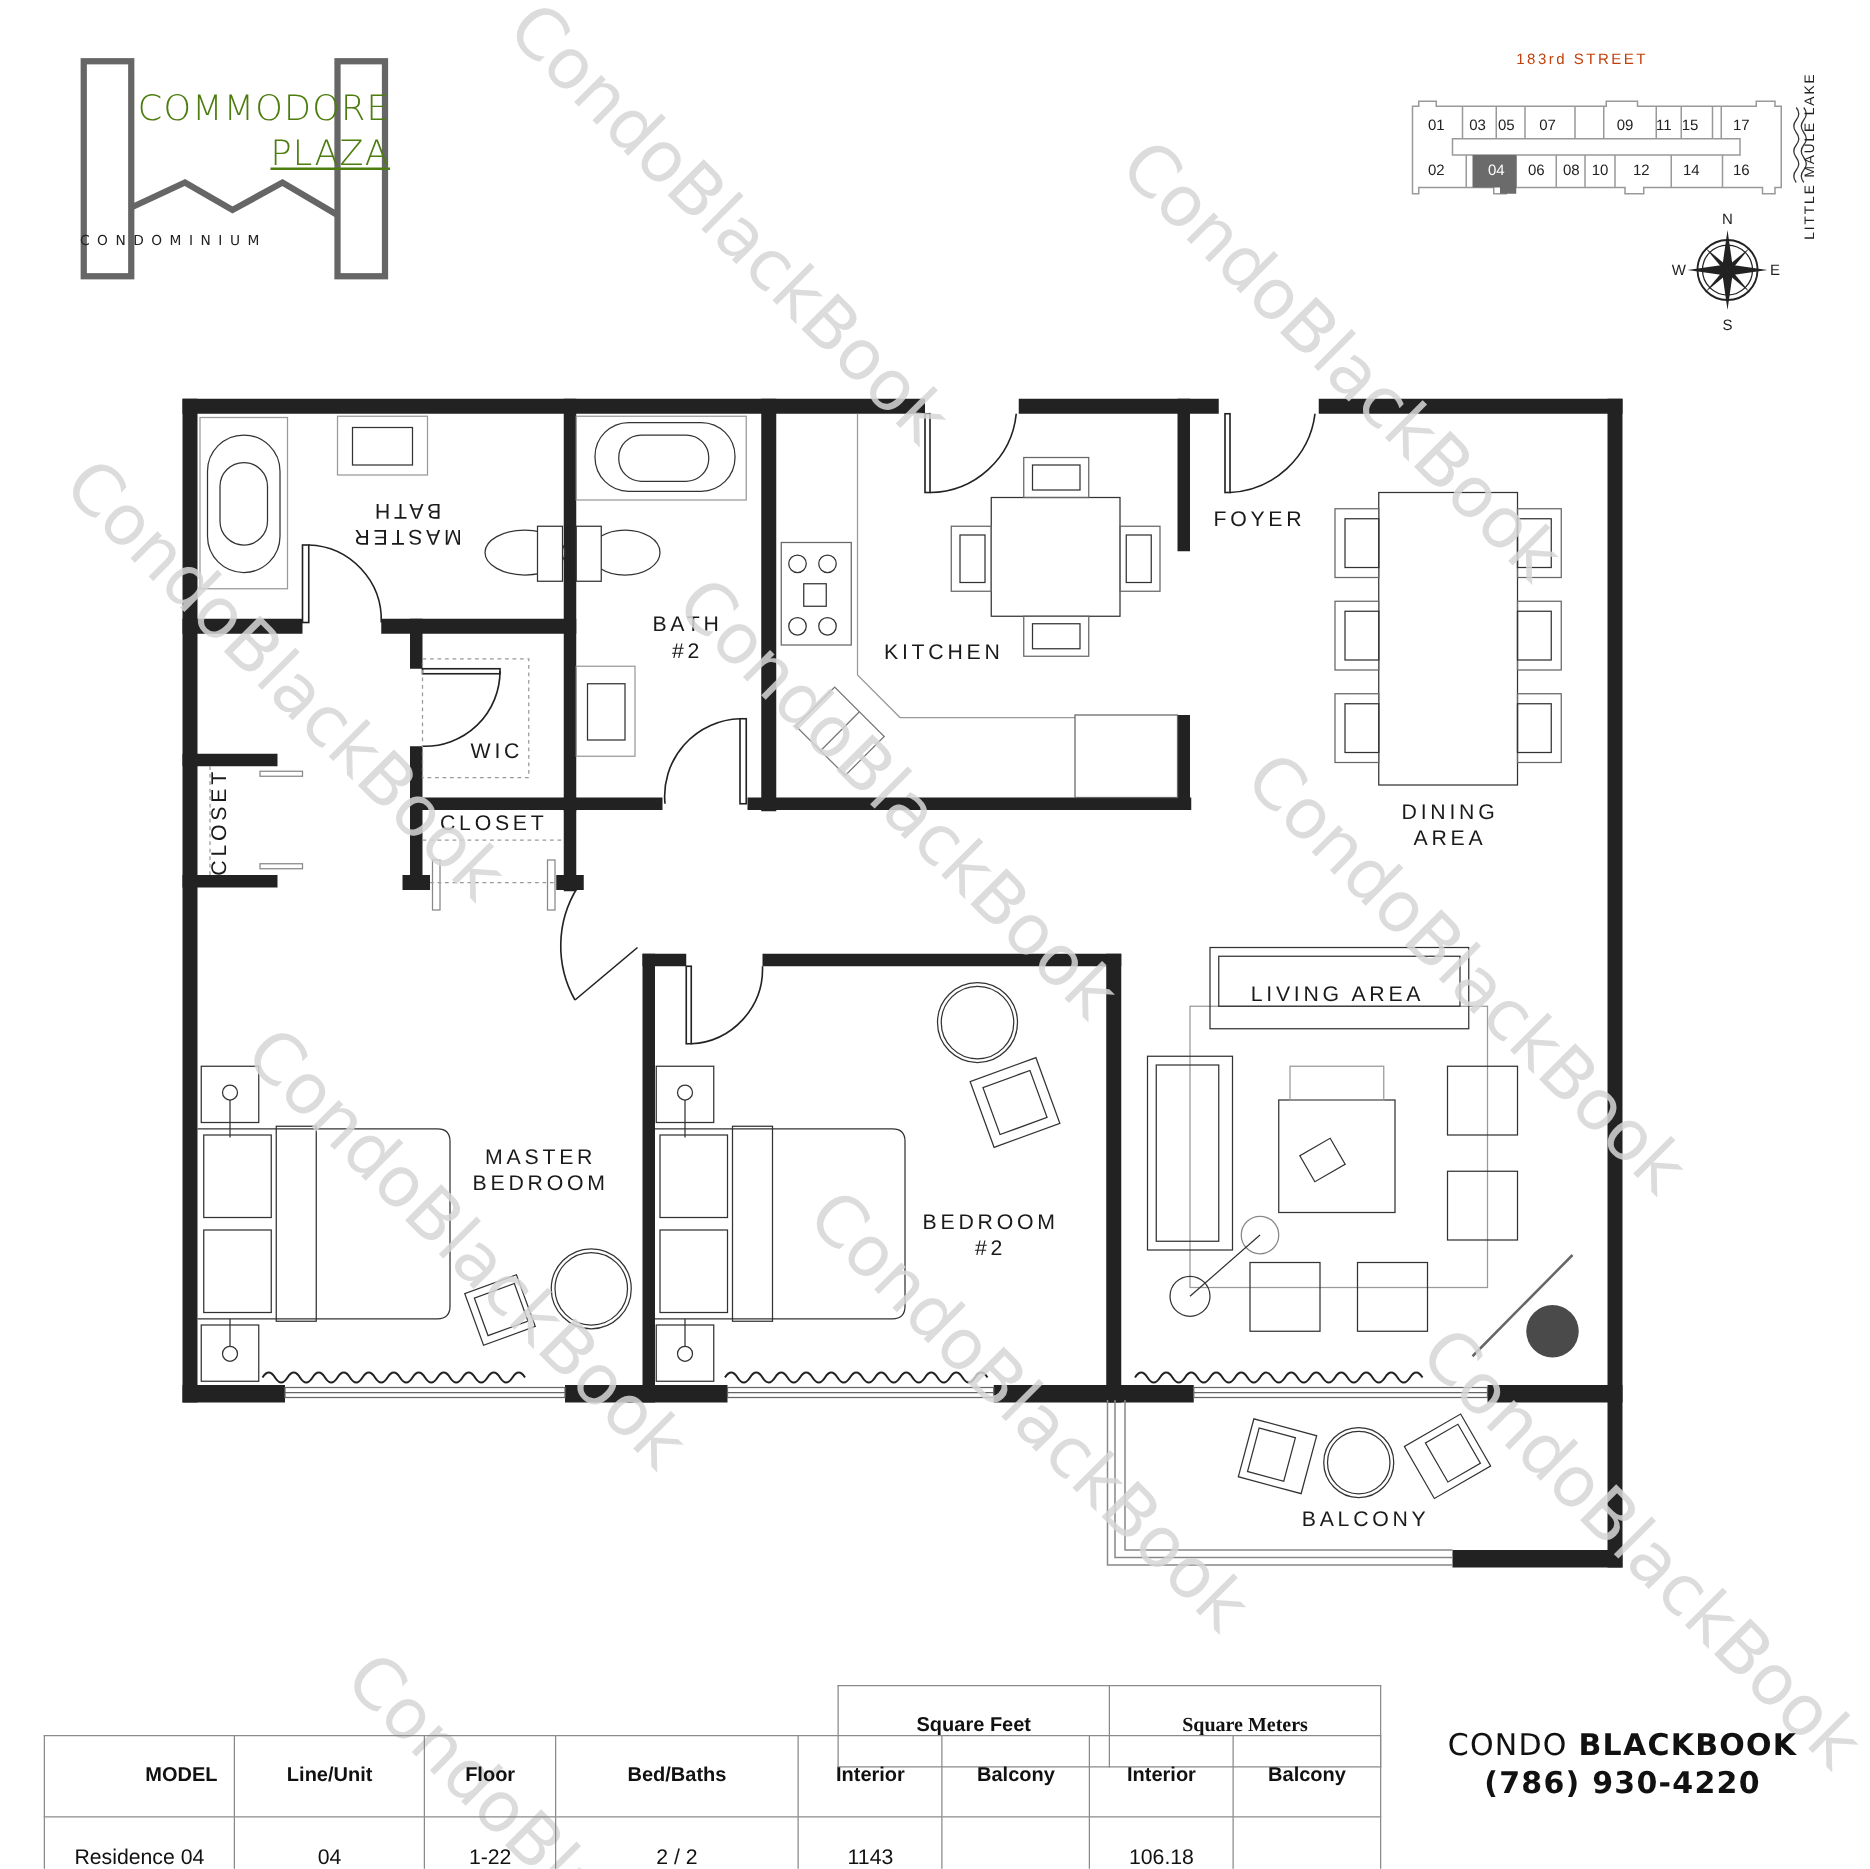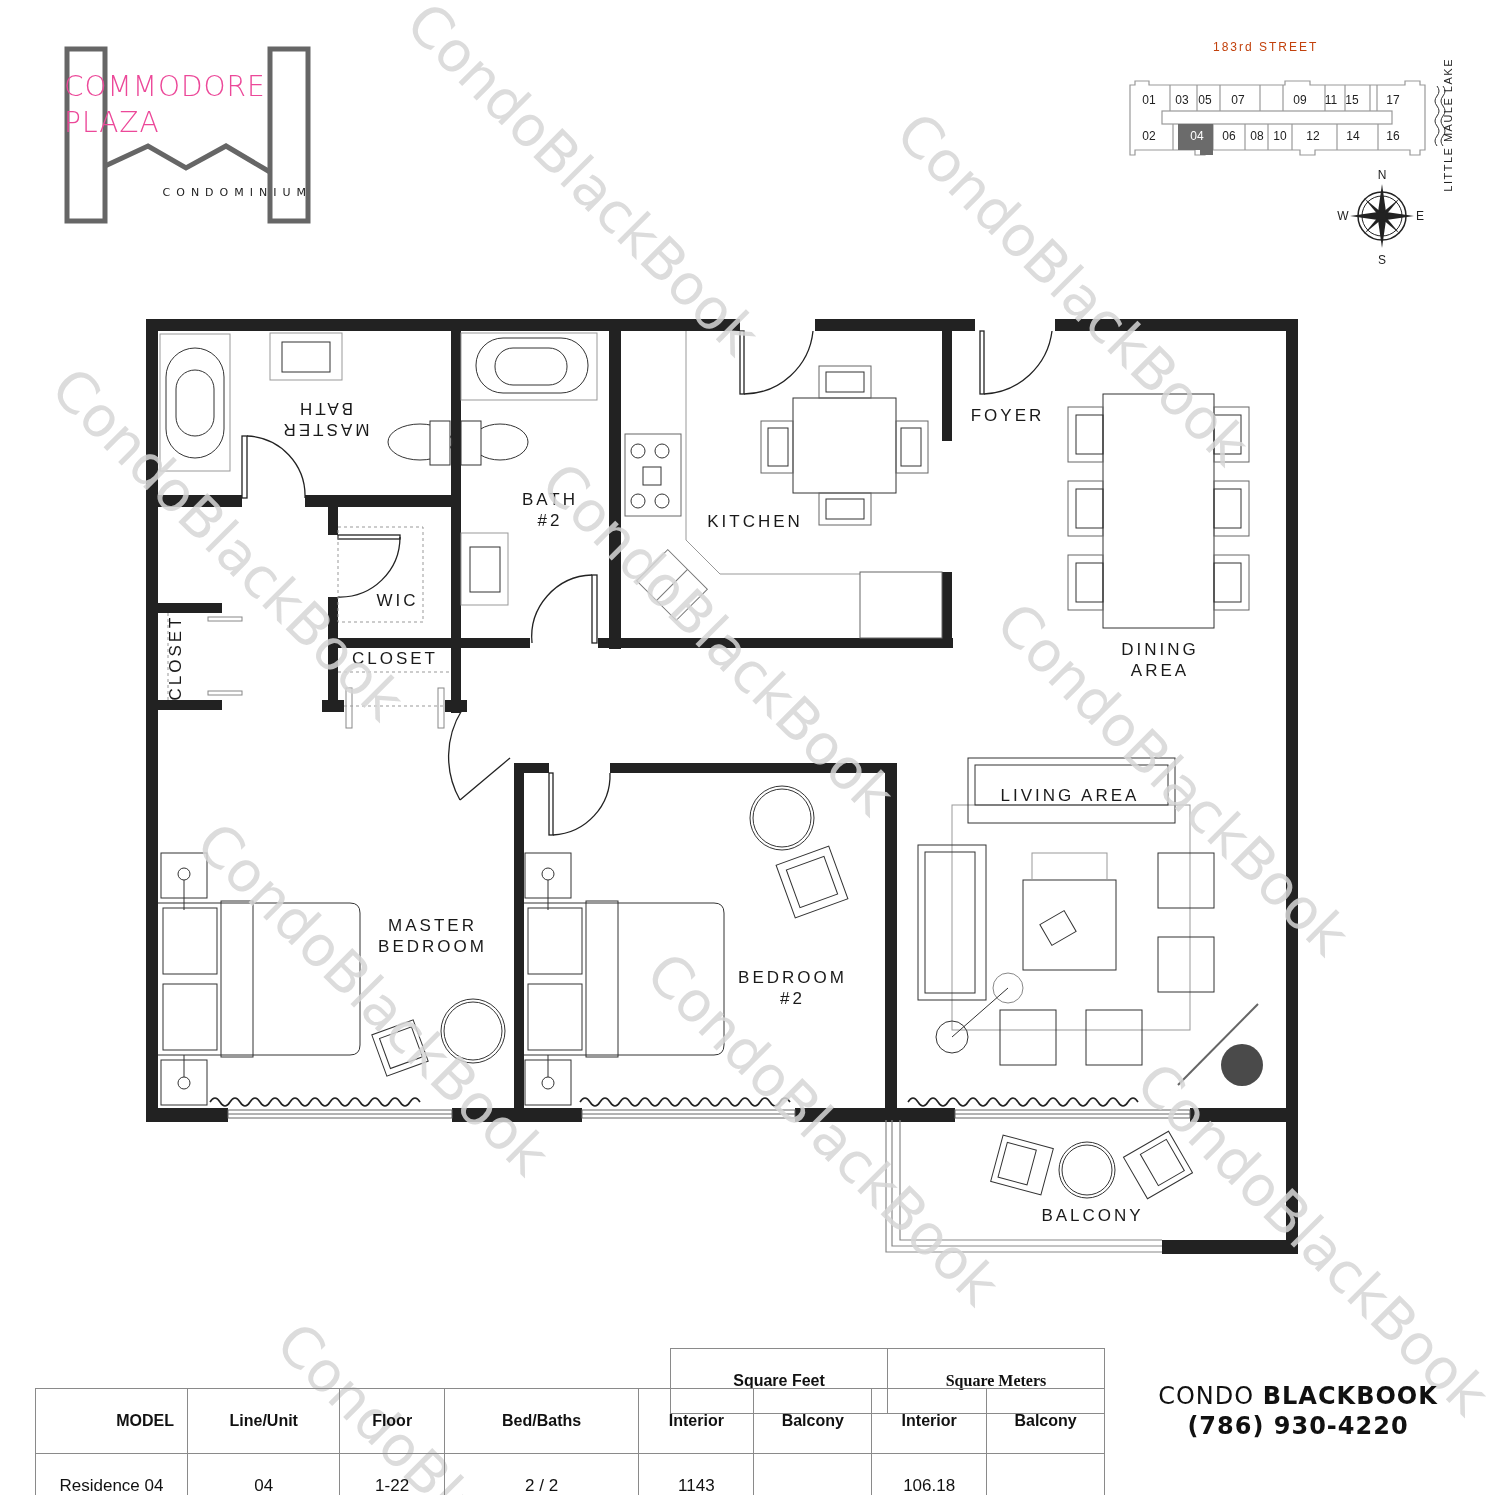--- a/index.html
+++ b/index.html
@@ -1,20 +1,20 @@
 <!DOCTYPE html>
 <html><head>
 <meta charset="utf-8">
 <style>
   html, body { margin:0; padding:0; background:#ffffff; }
   body { width:1496px; height:1495px; position:relative; overflow:hidden; font-family:"Liberation Sans", sans-serif; color:#111; }
   .abs { position:absolute; }
   #logo { left:64px; top:46px; width:248px; height:180px; }
-  .logo-title { position:absolute; left:0; width:248px; text-align:left; font-family:"DejaVu Sans", sans-serif; font-weight:300; color:#ec4899; letter-spacing:1px; }
-  .logo-sub { position:absolute; left:0; width:248px; text-align:right; font-family:"DejaVu Sans", sans-serif; font-size:11px; letter-spacing:6px; color:#222; }
+  .logo-title { position:absolute; left:0; width:248px; text-align:right; font-family:"DejaVu Sans", sans-serif; font-weight:300; color:#4d7c0f; letter-spacing:1px; }
+  .logo-sub { position:absolute; left:0; width:248px; text-align:left; font-family:"DejaVu Sans", sans-serif; font-size:11px; letter-spacing:6px; color:#222; }
   #keyplate { left:1125px; top:38px; width:340px; height:230px; }
   .kp-street { position:absolute; left:88px; top:2px; font-size:12px; letter-spacing:2px; color:#c2410c; }
   .kp-lake { position:absolute; left:1442px; top:58px; font-size:11px; letter-spacing:1.5px; color:#222; writing-mode:vertical-rl; transform:rotate(180deg); }
   #plan { left:0; top:0; width:1496px; height:1300px; }
   .room-label { position:absolute; font-family:"Liberation Sans", sans-serif; font-size:17px; letter-spacing:3px; color:#1a1a1a; text-align:center; line-height:21px; white-space:nowrap; }
   .watermark { position:absolute; font-family:"DejaVu Sans", sans-serif; font-size:56px; color:#d6d6d6; transform:rotate(45deg); transform-origin:left top; white-space:nowrap; pointer-events:none; opacity:0.85; }
   table.specs { position:absolute; border-collapse:collapse; font-family:"Liberation Sans", sans-serif; font-size:17px; }
   table.specs td { border:1.5px solid #8a8a8a; text-align:center; height:38px; padding:13px; }
   .hdr { font-weight:bold; font-size:16px; }
   #brand { left:1128px; top:1382px; width:340px; text-align:center; font-family:"DejaVu Sans", sans-serif; font-weight:bold; letter-spacing:1px; }
@@ -24,21 +24,21 @@
 </head>
 <body>
 
 <div id="logo" class="abs">
   <svg width="248" height="180" viewBox="0 0 248 180">
     <rect x="3" y="3" width="38" height="172" fill="none" stroke="#666" stroke-width="5"></rect>
     <rect x="206" y="3" width="38" height="172" fill="none" stroke="#666" stroke-width="5"></rect>
     <polyline points="41,120 84,100 122,122 162,100 206,126" fill="none" stroke="#666" stroke-width="5"></polyline>
   </svg>
   <div class="logo-title" style="top:24px;font-size:28px;">COMMODORE</div>
-  <div class="logo-title" style="top:60px;font-size:28px;">PLAZA</div>
+  <div class="logo-title" style="top:60px;font-size:28px;text-decoration:underline;">PLAZA</div>
   <div class="logo-sub" style="top:140px;">CONDOMINIUM</div>
 </div>
 
 <div id="keyplate" class="abs">
   <div class="kp-street">183rd STREET</div>
   <svg width="340" height="230" viewBox="0 0 340 230" style="position:absolute;left:0;top:0;">
     <g fill="none" stroke="#999" stroke-width="1.2">
 
       <path d="M5,47 L10,47 L10,43 L24,43 L24,47 L160,47 L160,43 L185,43 L185,47 L280,47 L280,43 L295,43 L295,47 L300,47 L300,112 L295,112 L295,117 L285,117 L285,112 L190,112 L190,117 L175,117 L175,112 L80,112 L80,117 L70,117 L70,112 L10,112 L10,117 L5,117 Z"></path>
 

